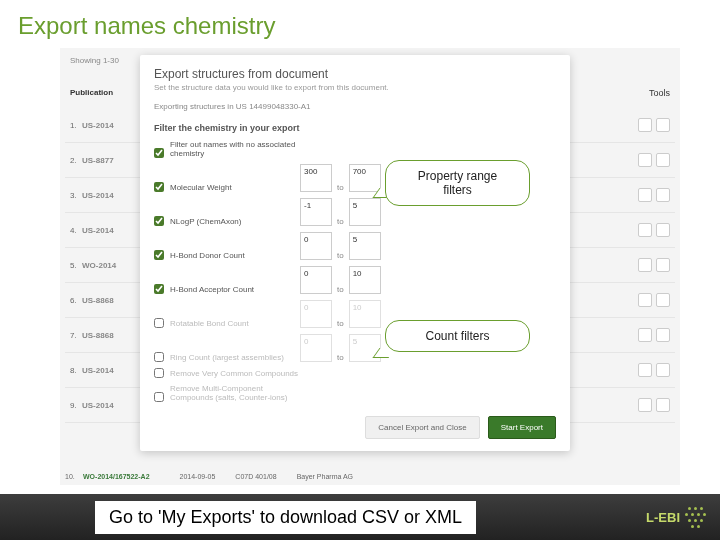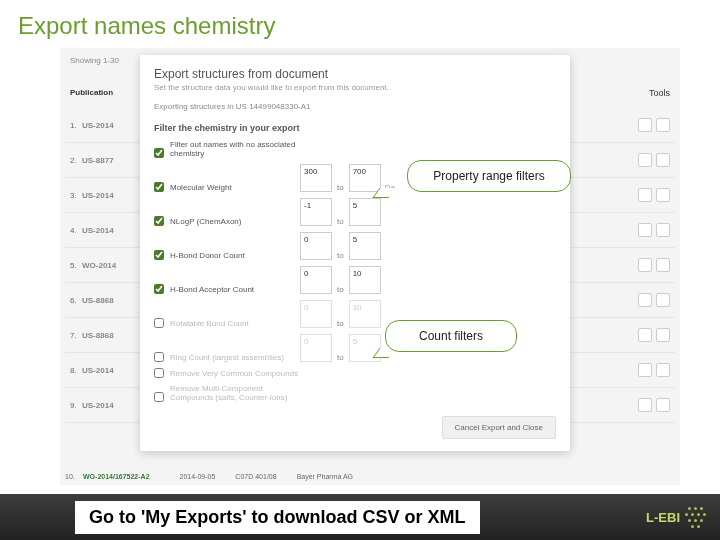--- a/index.html
+++ b/index.html
@@ -35,28 +35,28 @@
   .filter-row .to { margin: 0 5px; font-size: 8px; color: #888; }
   .filter-row.disabled { color: #bbb; }
   .filter-row.disabled .val { color: #ccc; border-color: #e0e0e0; }
   
   .modal-buttons { display: flex; justify-content: flex-end; gap: 8px; margin-top: 14px; }
   .btn { font-size: 8px; padding: 6px 12px; border-radius: 2px; cursor: pointer; }
   .btn-cancel { background: #f0f0f0; border: 1px solid #ddd; color: #666; }
   .btn-start { background: #3a7a2a; border: 1px solid #2a5a1a; color: #fff; }
   
   .callout { position: absolute; background: #fff; border: 1.5px solid #6a9e2e; border-radius: 14px; padding: 8px 18px; font-size: 12px; color: #222; text-align: center; }
-  .callout-1 { top: 160px; left: 385px; width: 164px; margin-left: 22px; }
-  .callout-2 { top: 320px; left: 385px; width: 132px; }
+  .callout-1 { top: 160px; left: 385px; width: 145px; }
+  .callout-2 { top: 320px; left: 385px; width: 145px; }
   .callout-tail { position: absolute; width: 16px; height: 10px; background: #fff; border-left: 1.5px solid #6a9e2e; border-bottom: 1.5px solid #6a9e2e; transform: skewX(-35deg); }
   .tail-1 { top: 188px; left: 376px; }
   .tail-2 { top: 348px; left: 376px; }
   
   .bottom-bar { position: absolute; bottom: 0; left: 0; right: 0; height: 46px; background: linear-gradient(#3d3d3d, #222); display: flex; align-items: center; }
-  .bottom-caption { background: #fff; color: #000; font-size: 18px; padding: 6px 14px; margin-left: 75px; font-weight: bold; }
+  .bottom-caption { background: #fff; color: #000; font-size: 18px; padding: 6px 14px; margin-left: 95px; }
   .ebi-logo { position: absolute; right: 12px; display: flex; align-items: center; gap: 4px; color: #c5d96a; font-size: 13px; font-weight: bold; }
   .ebi-dots { width: 24px; height: 24px; position: relative; }
   .ebi-dots span { position: absolute; width: 3px; height: 3px; background: #a5c050; border-radius: 50%; }
 </style>
 </head>
 <body>
 
 <div class="page-title">Export names chemistry</div>
 
 <div class="bg-area">
@@ -203,20 +203,21 @@
         <input type="checkbox" style="">
         <span class="label">Remove Very Common Compounds</span>
       </div>
       <div class="filter-row disabled">
         <input type="checkbox" style="">
         <span class="label">Remove Multi-Component Compounds (salts, Counter-ions)</span>
       </div>
     </div>
   <div class="modal-buttons">
     <button class="btn btn-cancel">Cancel Export and Close</button>
+    <button class="btn btn-start">Start Export</button>
   </div>
 </div>
 
 <div class="callout-tail tail-1"></div>
 <div class="callout callout-1">Property range filters</div>
 <div class="callout-tail tail-2"></div>
 <div class="callout callout-2">Count filters</div>
 
 <div class="bottom-bar">
   <div class="bottom-caption">Go to 'My Exports' to download CSV or XML</div>

